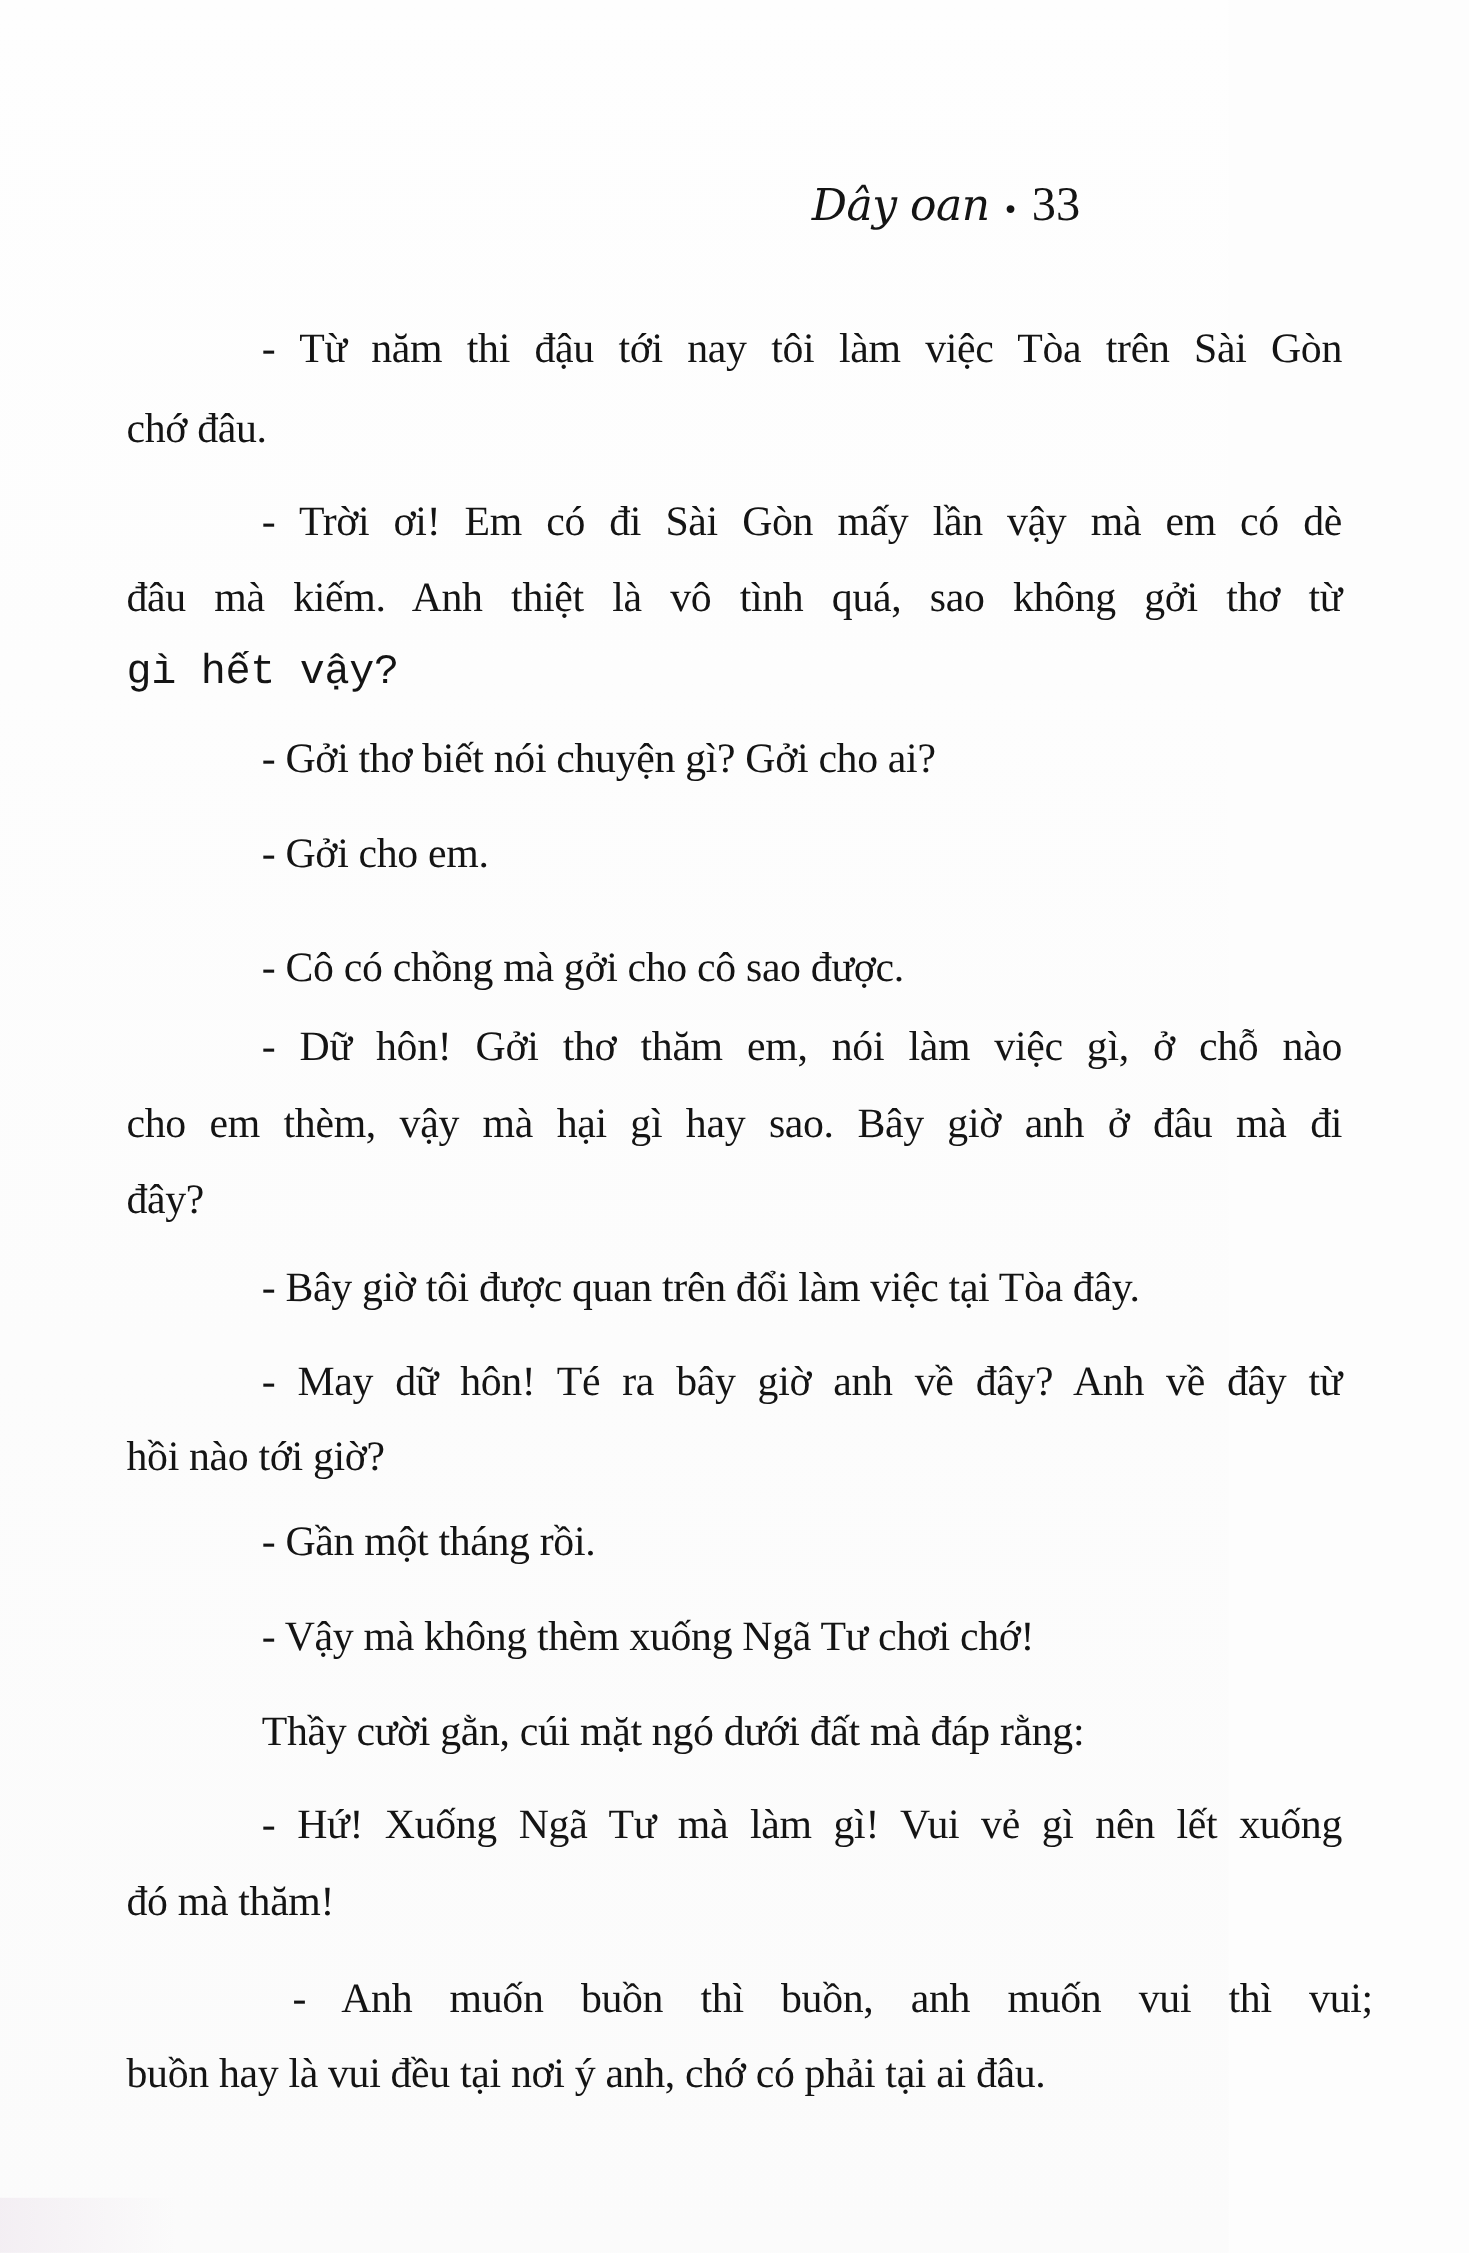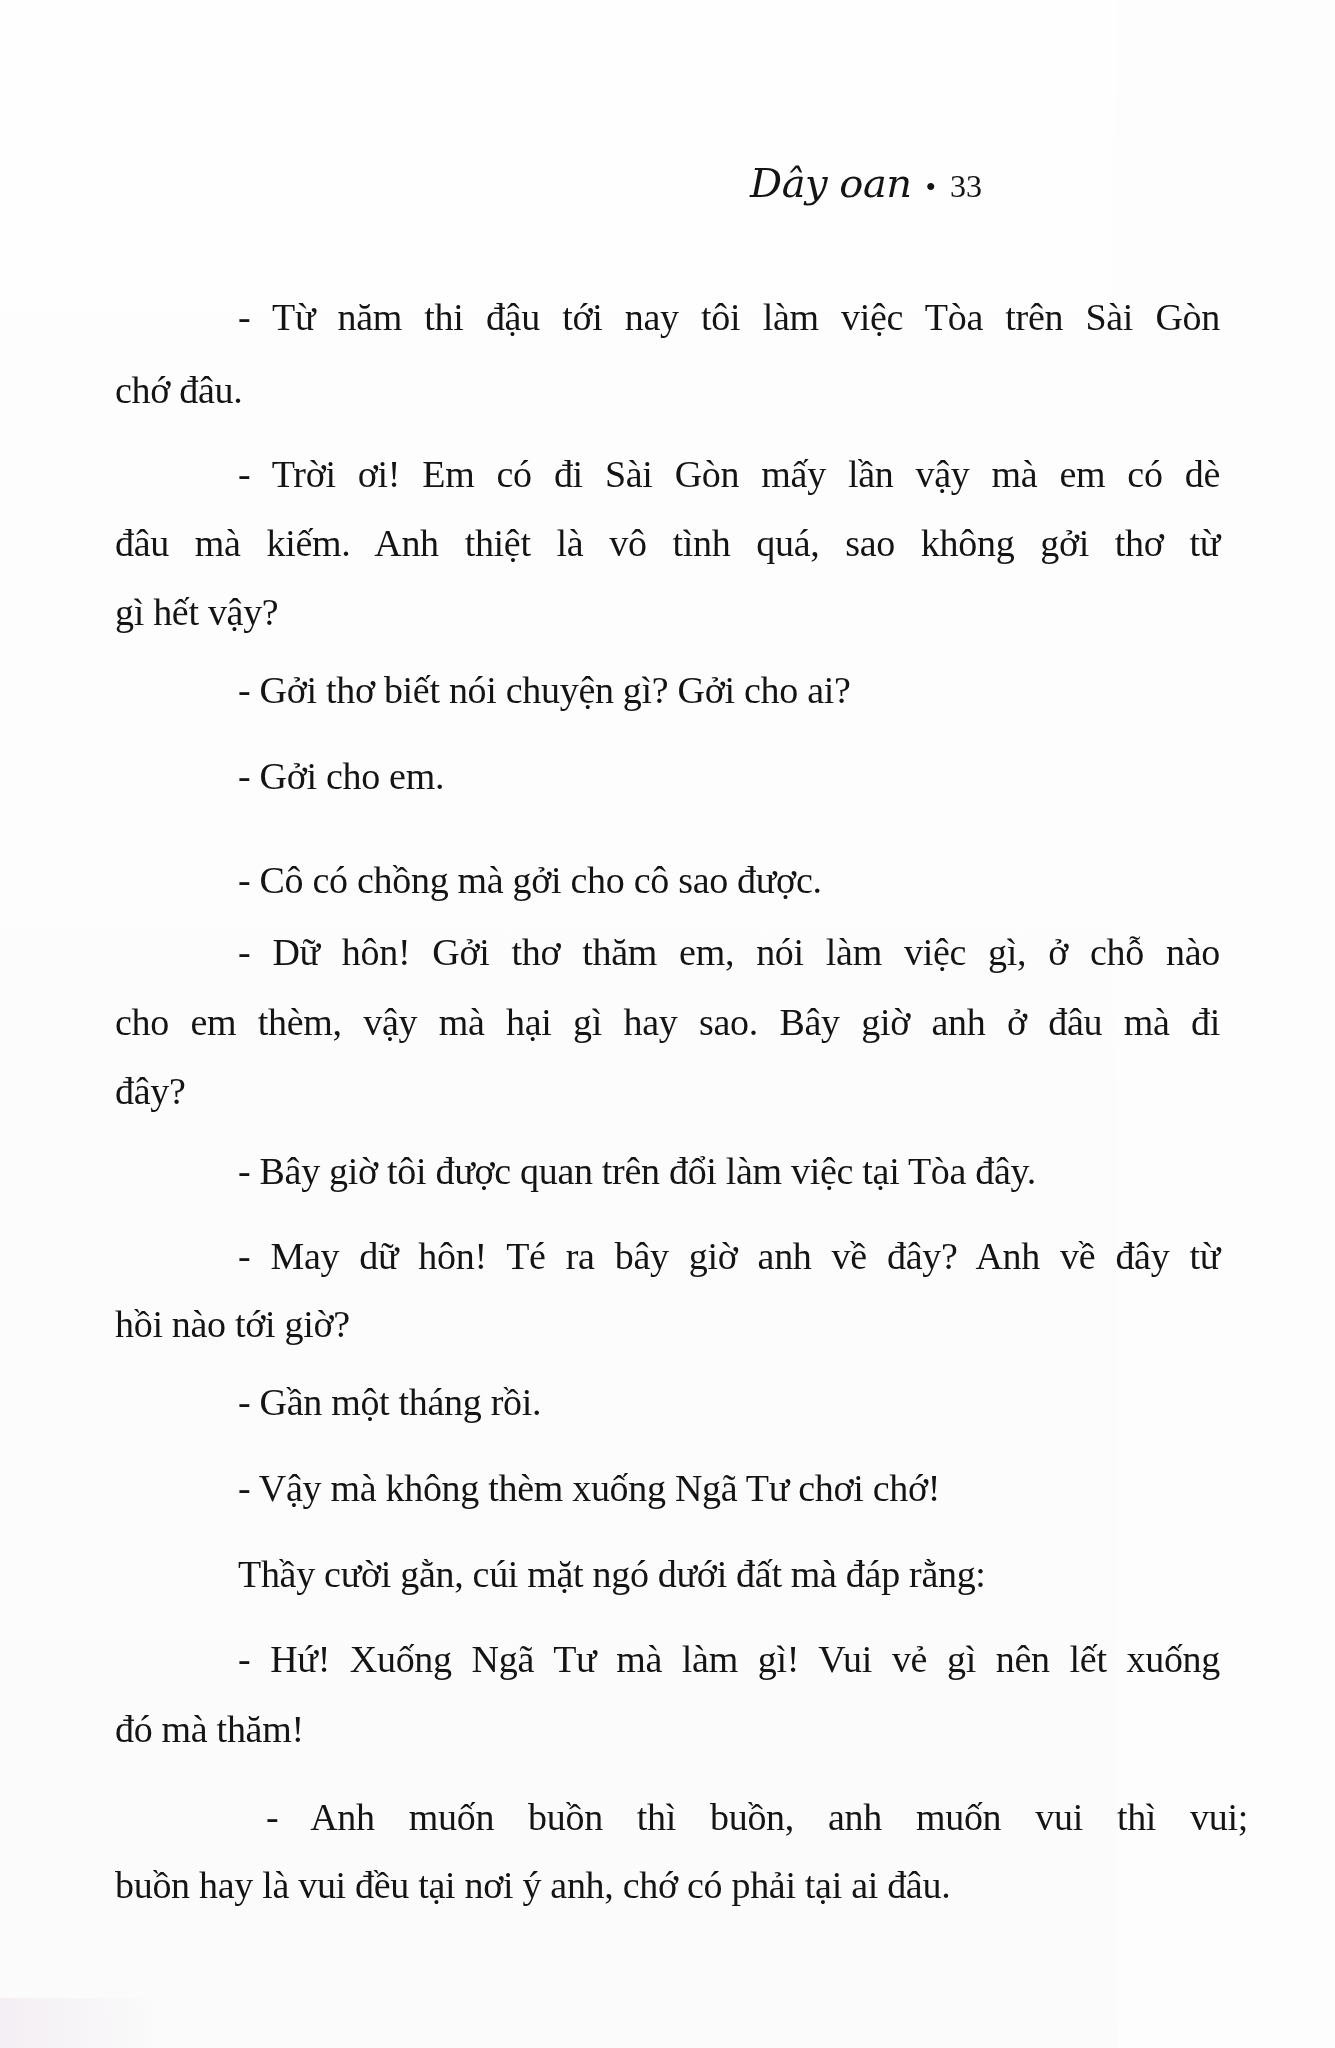--- a/index.html
+++ b/index.html
@@ -39,21 +39,21 @@
       font-family: "DejaVu Serif", "Liberation Serif", serif;
       font-style: italic;
       font-size: 40px;
       letter-spacing: -0.5px;
     }
     .rh-bullet {
       font-size: 30px;
       line-height: 1;
     }
     .rh-page {
-      font-size: 32px;
+      font-size: 44px;
     }
     .line {
       position: absolute;
       left: 115px;
       width: 1105px;
       font-size: 38px;
       line-height: 1;
       white-space: nowrap;
       letter-spacing: -0.3px;
     }
@@ -74,21 +74,21 @@
     <span class="rh-page">33</span>
   </div>
 
   <div>
 
     <div class="line indent justify" style="top:298px;">- Từ năm thi đậu tới nay tôi làm việc Tòa trên Sài Gòn</div>
     <div class="line" style="top:371px;">chớ đâu.</div>
 
     <div class="line indent justify" style="top:455px;">- Trời ơi! Em có đi Sài Gòn mấy lần vậy mà em có dè</div>
     <div class="line justify" style="top:524px;">đâu mà kiếm. Anh thiệt là vô tình quá, sao không gởi thơ từ</div>
-    <div class="line" style="top:593px;">gì hết vậy?</div>
+    <div class="line" style="top:593px;font-family:Liberation Mono, monospace;">gì hết vậy?</div>
 
     <div class="line indent" style="top:671px;">- Gởi thơ biết nói chuyện gì? Gởi cho ai?</div>
 
     <div class="line indent" style="top:757px;">- Gởi cho em.</div>
 
     <div class="line indent" style="top:843px;margin-top:18px;">- Cô có chồng mà gởi cho cô sao được.</div>
 
     <div class="line indent justify" style="top:933px;">- Dữ hôn! Gởi thơ thăm em, nói làm việc gì, ở chỗ nào</div>
     <div class="line justify" style="top:1003px;">cho em thèm, vậy mà hại gì hay sao. Bây giờ anh ở đâu mà đi</div>
     <div class="line" style="top:1072px;">đây?</div>

